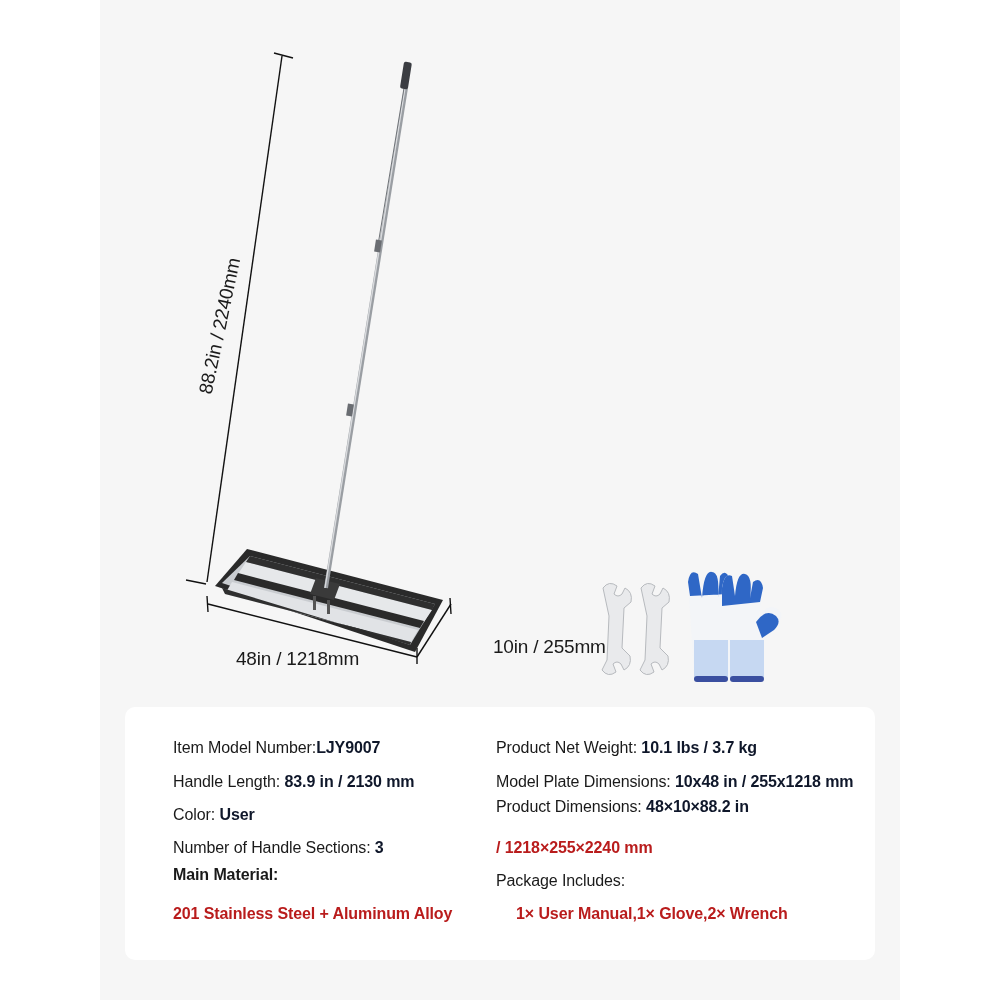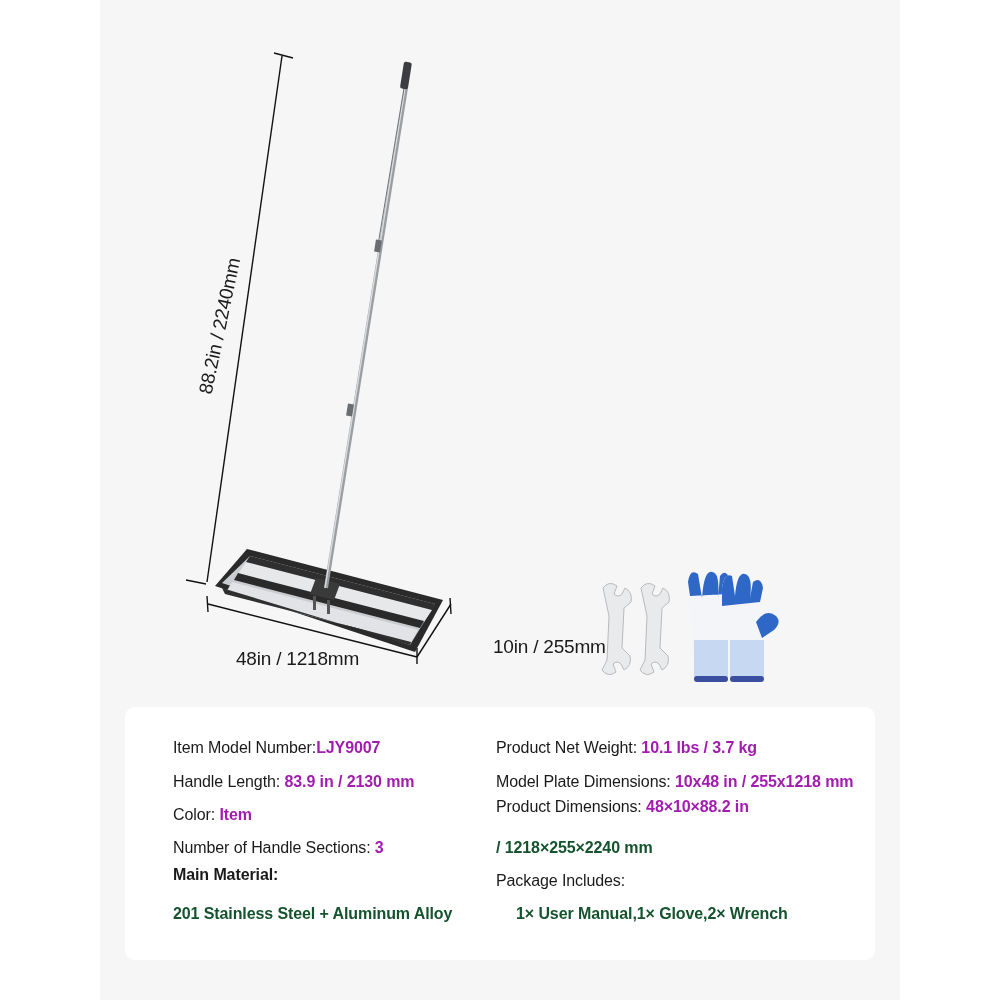--- a/index.html
+++ b/index.html
@@ -8,22 +8,22 @@
   .stage{position:absolute;left:0;top:0;width:1000px;height:700px;}
   .dim-label{position:absolute;font-size:19px;color:#1a1a1a;white-space:nowrap;letter-spacing:-0.2px;}
   .dim-vertical{left:100px;top:315px;transform:rotate(-78deg);transform-origin:center;width:240px;text-align:center;}
   .dim-width{left:236px;top:648px;}
   .dim-depth{left:449px;top:636px;margin-left:44px;}
   .card{position:absolute;left:125px;top:707px;width:750px;height:253px;background:#ffffff;border-radius:10px;}
   .spec-col{position:absolute;top:0;}
   .spec-col.left{left:48px;}
   .spec-col.right{left:371px;}
   .spec-row{position:absolute;left:0;height:22px;line-height:22px;font-size:16px;white-space:nowrap;color:#1a1a1a;letter-spacing:-0.1px;}
-  .spec-row .val{color:#a21caf;font-weight:bold;}
-  .spec-row.value-only{color:#14532d;font-weight:bold;}
+  .spec-row .val{color:#0f172a;font-weight:bold;}
+  .spec-row.value-only{color:#b91c1c;font-weight:bold;}
 </style>
 </head>
 <body>
 
 <div class="panel"></div>
 
 <div class="stage">
   <svg width="1000" height="700" viewBox="0 0 1000 700" style="position:absolute;left:0;top:0;">
 
     <g stroke="#111" stroke-width="1.4" fill="none">
@@ -99,21 +99,21 @@
 
 <div class="card">
   <div class="spec-col left">
     <div class="spec-row" style="top:30px;">
       <span>Item Model Number:</span><span class="val">LJY9007</span>
     </div>
     <div class="spec-row" style="top:64px;text-align:right;">
       <span>Handle Length: </span><span class="val">83.9 in / 2130 mm</span>
     </div>
     <div class="spec-row" style="top:97px;">
-      <span>Color: </span><span class="val">Item</span>
+      <span>Color: </span><span class="val">User</span>
     </div>
     <div class="spec-row" style="top:130px;">
       <span>Number of Handle Sections: </span><span class="val">3</span>
     </div>
     <div class="spec-row" style="top:157px;font-weight:bold;">
       <span>Main Material:</span>
     </div>
     <div class="spec-row value-only" style="top:196px;">
       <span>201 Stainless Steel + Aluminum Alloy</span>
     </div>

